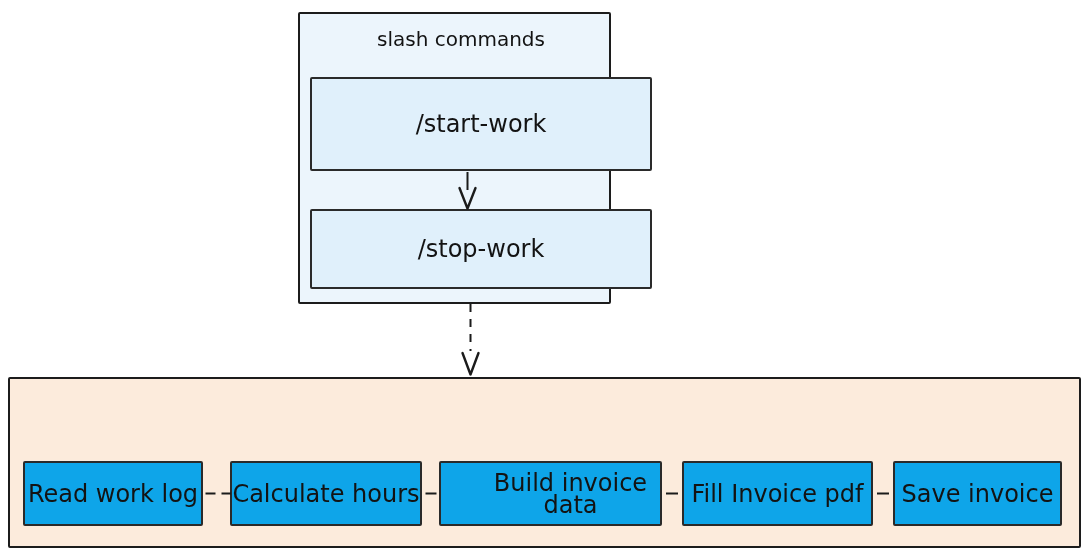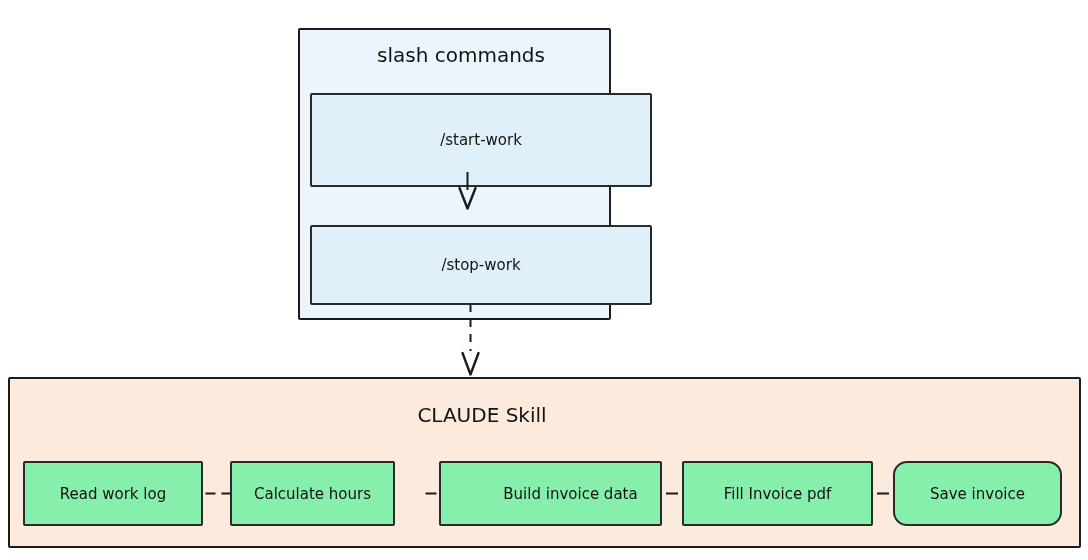--- a/index.html
+++ b/index.html
@@ -13,21 +13,21 @@
     position: relative;
   }
   .canvas { position: absolute; left: 0; top: 0; width: 1088px; height: 560px; }
 
   .group {
     position: absolute;
     border: 2px solid #1c1c1c;
     border-radius: 2px;
   }
   .group-blue {
-    left: 298px; top: 28px; width: 313px; height: 292px;
+    left: 298px; top: 12px; width: 313px; height: 292px;
     background: #ecf5fc;
   }
   .group-peach {
     left: 8px; top: 377px; width: 1073px; height: 171px;
     background: #fcebdc;
   }
   .group-title {
     position: absolute;
     font-size: 20px;
     line-height: 24px;
@@ -39,37 +39,37 @@
 
   .node {
     position: absolute;
     border: 2px solid #2a2a2a;
     border-radius: 2px;
     display: flex;
     flex-direction: column;
     align-items: center;
     justify-content: space-evenly;
     text-align: center;
-    font-size: 15px;
+    font-size: 24px;
     line-height: 22px;
   }
   .node-blue { left: 10px; width: 342px; background: #e0f0fb; }
   #node-start { top: 63px;  height: 94px; }
   #node-stop  { top: 195px; height: 80px; gap: 10px; }
 
   .node-peach {
     top: 82px; height: 65px;
-    background: #86efac;
+    background: #0ea5e9;
     justify-content: center;
   }
   #skill-0 { left: 13px;  width: 180px; }
-  #skill-1 { left: 220px; width: 165px; }
+  #skill-1 { left: 220px; width: 192px; }
   #skill-2 { left: 429px; width: 223px; padding-left: 40px; }
   #skill-3 { left: 672px; width: 191px; text-align: right; }
-  #skill-4 { left: 883px; width: 169px; border-radius: 14px; }
+  #skill-4 { left: 883px; width: 169px; }
 
   svg.edges {
     position: absolute; left: 0; top: 0;
     width: 1088px; height: 560px;
     pointer-events: none;
   }
   .edge-line { stroke: #1b1b1b; stroke-width: 2; fill: none; }
   .edge-head { stroke: #1b1b1b; stroke-width: 2.4; fill: none; stroke-linecap: round; stroke-linejoin: round; }
 </style>
 </head>
@@ -83,21 +83,20 @@
     <div class="node node-blue" id="node-start">
       <div>/start-work</div>
     </div>
 
     <div class="node node-blue" id="node-stop">
       <div>/stop-work</div>
     </div>
   </div>
 
   <div class="group group-peach">
-    <div class="group-title title-peach">CLAUDE Skill</div>
 
     <div class="node node-peach" id="skill-0">Read work log</div>
     <div class="node node-peach" id="skill-1">Calculate hours</div>
     <div class="node node-peach" id="skill-2">Build invoice data</div>
     <div class="node node-peach" id="skill-3">Fill Invoice pdf</div>
     <div class="node node-peach" id="skill-4">Save invoice</div>
   </div>
 
   <svg class="edges" viewBox="0 0 1088 560">
 

